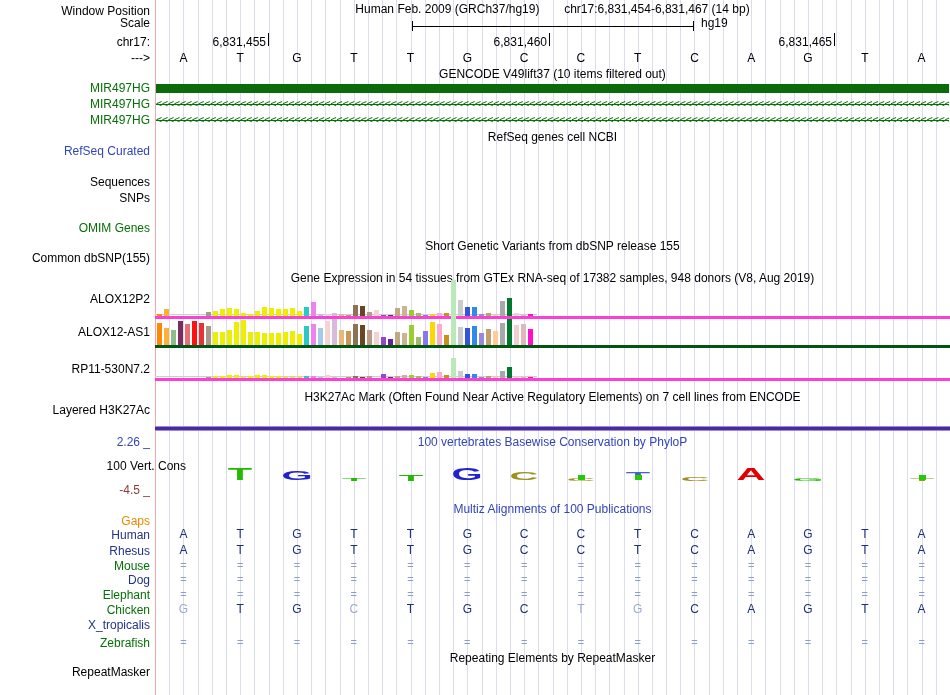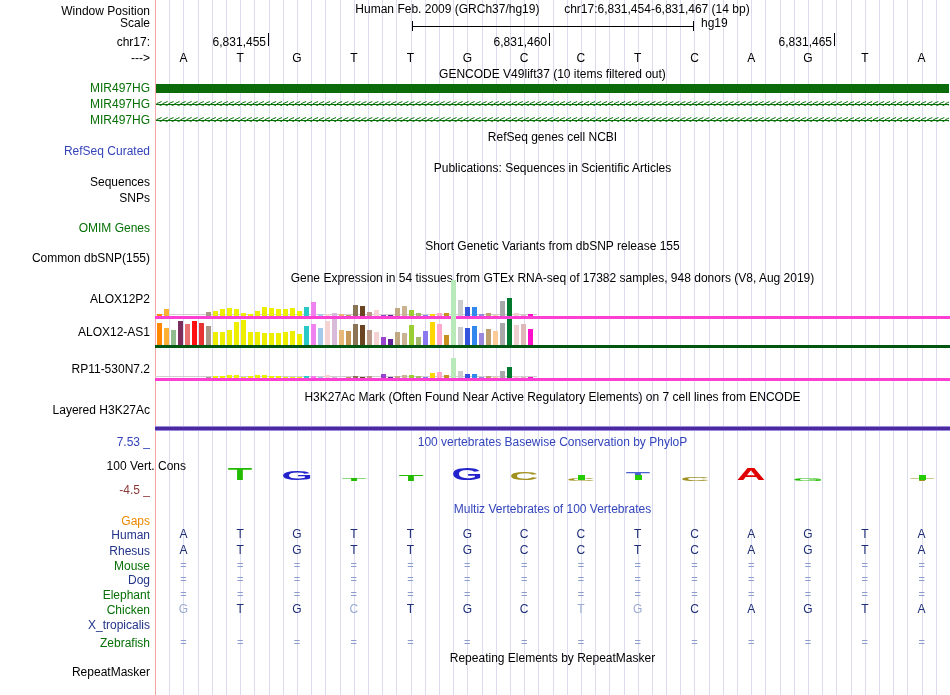--- a/index.html
+++ b/index.html
@@ -134,21 +134,20 @@
   <div class="rlabel green" style="top:81px;">MIR497HG</div>
   <div class="rlabel green" style="top:97px;">MIR497HG</div>
   <div class="rlabel green" style="top:113px;">MIR497HG</div>
   <div class="abs" style="left:156px;top:84px;width:793px;height:9px;background:#0B6B0B;"></div>
   <div class="chev" id="chev1" style="top:99px;">&lt;&lt;&lt;&lt;&lt;&lt;&lt;&lt;&lt;&lt;&lt;&lt;&lt;&lt;&lt;&lt;&lt;&lt;&lt;&lt;&lt;&lt;&lt;&lt;&lt;&lt;&lt;&lt;&lt;&lt;&lt;&lt;&lt;&lt;&lt;&lt;&lt;&lt;&lt;&lt;&lt;&lt;&lt;&lt;&lt;&lt;&lt;&lt;&lt;&lt;&lt;&lt;&lt;&lt;&lt;&lt;&lt;&lt;&lt;&lt;&lt;&lt;&lt;&lt;&lt;&lt;&lt;&lt;&lt;&lt;&lt;&lt;&lt;&lt;&lt;&lt;&lt;&lt;&lt;&lt;&lt;&lt;&lt;&lt;&lt;&lt;&lt;&lt;&lt;&lt;&lt;&lt;&lt;&lt;&lt;&lt;&lt;&lt;&lt;&lt;&lt;&lt;&lt;&lt;&lt;&lt;&lt;&lt;&lt;&lt;&lt;&lt;&lt;&lt;&lt;&lt;&lt;&lt;&lt;&lt;&lt;&lt;&lt;&lt;&lt;&lt;&lt;&lt;&lt;&lt;&lt;&lt;&lt;&lt;&lt;&lt;&lt;&lt;&lt;&lt;&lt;&lt;&lt;&lt;&lt;&lt;&lt;&lt;&lt;&lt;&lt;&lt;&lt;&lt;&lt;&lt;&lt;&lt;&lt;&lt;</div>
   <div class="chev" id="chev2" style="top:115px;">&lt;&lt;&lt;&lt;&lt;&lt;&lt;&lt;&lt;&lt;&lt;&lt;&lt;&lt;&lt;&lt;&lt;&lt;&lt;&lt;&lt;&lt;&lt;&lt;&lt;&lt;&lt;&lt;&lt;&lt;&lt;&lt;&lt;&lt;&lt;&lt;&lt;&lt;&lt;&lt;&lt;&lt;&lt;&lt;&lt;&lt;&lt;&lt;&lt;&lt;&lt;&lt;&lt;&lt;&lt;&lt;&lt;&lt;&lt;&lt;&lt;&lt;&lt;&lt;&lt;&lt;&lt;&lt;&lt;&lt;&lt;&lt;&lt;&lt;&lt;&lt;&lt;&lt;&lt;&lt;&lt;&lt;&lt;&lt;&lt;&lt;&lt;&lt;&lt;&lt;&lt;&lt;&lt;&lt;&lt;&lt;&lt;&lt;&lt;&lt;&lt;&lt;&lt;&lt;&lt;&lt;&lt;&lt;&lt;&lt;&lt;&lt;&lt;&lt;&lt;&lt;&lt;&lt;&lt;&lt;&lt;&lt;&lt;&lt;&lt;&lt;&lt;&lt;&lt;&lt;&lt;&lt;&lt;&lt;&lt;&lt;&lt;&lt;&lt;&lt;&lt;&lt;&lt;&lt;&lt;&lt;&lt;&lt;&lt;&lt;&lt;&lt;&lt;&lt;&lt;&lt;&lt;&lt;&lt;&lt;</div>
 
   <div class="title" style="top:130px;">RefSeq genes cell NCBI</div>
   <div class="rlabel blue" style="top:144px;">RefSeq Curated</div>
 
-  <div class="title" style="top:161px;">Publications: Sequences in Scientific Articles</div>
   <div class="rlabel" style="top:175px;">Sequences</div>
   <div class="rlabel" style="top:191px;">SNPs</div>
 
   <div class="rlabel green" style="top:221px;">OMIM Genes</div>
 
   <div class="title" style="top:239px;">Short Genetic Variants from dbSNP release 155</div>
   <div class="rlabel" style="top:251px;">Common dbSNP(155)</div>
 
   <div class="title" style="top:271px;">Gene Expression in 54 tissues from GTEx RNA-seq of 17382 samples, 948 donors (V8, Aug 2019)</div>
   <div class="rlabel" style="top:292px;">ALOX12P2</div>
@@ -307,21 +306,21 @@
       <div class="bar" style="left: 507px; top: 367px; height: 11px; background: rgb(0, 120, 45);"></div>
       <div class="bar" style="left: 514px; top: 376px; height: 2px; background: rgb(239, 208, 208);"></div>
       <div class="bar" style="left: 521px; top: 377px; height: 1px; background: rgb(223, 184, 184);"></div>
       <div class="bar" style="left: 528px; top: 377px; height: 1px; background: rgb(255, 17, 204);"></div>
     </div>
 
   <div class="title" style="top:390px;">H3K27Ac Mark (Often Found Near Active Regulatory Elements) on 7 cell lines from ENCODE</div>
   <div class="rlabel" style="top:403px;">Layered H3K27Ac</div>
   <div class="baseline" style="top:426px;height:5px;background:linear-gradient(#9A8AE0 0 1px,#4B2AA0 1px 4px,#9A8AE0 4px 5px);"></div>
 
-  <div class="rlabel blue" style="top:435px;">7.53 _</div>
+  <div class="rlabel blue" style="top:435px;">2.26 _</div>
   <div class="title blue" style="top:435px;">100 vertebrates Basewise Conservation by PhyloP</div>
   <div class="rlabel" style="top:459px;margin-left:36px;">100 Vert. Cons</div>
   <div class="rlabel darkred" style="top:483px;">-4.5 _</div>
   <div id="cons-letters">
       <div class="consL" style="left: 218.2px; top: 466px;">
         <span style="color: rgb(34, 187, 0); transform: scale(2, 0.87);">T</span>
       </div>
       <div class="consL" style="left: 275px; top: 466px;">
         <span style="color: rgb(34, 34, 204); transform: scale(2, 0.6);">G</span>
       </div>
@@ -353,21 +352,21 @@
       </div>
       <div class="consL" style="left: 786px; top: 466px;">
         <span style="color: rgb(34, 187, 0); transform: scale(2, 0.2);">G</span>
       </div>
       <div class="consL" style="left: 899.6px; top: 466px;">
         <span style="color: rgb(160, 144, 32); transform: scale(2, 0.13);">T</span>
       </div>
       <div class="abs" style="left: 918.6px; top: 475px; width: 7px; height: 5px; background: rgb(34, 204, 0);"></div>
     </div>
 
-  <div class="title navy" style="top:502px;color:#3344BB;">Multiz Vertebrates of 100 Vertebrates</div>
+  <div class="title navy" style="top:502px;color:#3344BB;">Multiz Alignments of 100 Publications</div>
   <div id="multiz">
       <div class="rlabel" style="top: 514px; color: rgb(238, 136, 0);">Gaps</div>
       <div class="rlabel" style="top: 528px; color: rgb(34, 51, 136);">Human</div>
       <div class="mcell" style="left: 155.4px; top: 528px; color: rgb(31, 47, 119);">A</div>
       <div class="mcell" style="left: 212.2px; top: 528px; color: rgb(31, 47, 119);">T</div>
       <div class="mcell" style="left: 269px; top: 528px; color: rgb(31, 47, 119);">G</div>
       <div class="mcell" style="left: 325.8px; top: 528px; color: rgb(31, 47, 119);">T</div>
       <div class="mcell" style="left: 382.5px; top: 528px; color: rgb(31, 47, 119);">T</div>
       <div class="mcell" style="left: 439.3px; top: 528px; color: rgb(31, 47, 119);">G</div>
       <div class="mcell" style="left: 496.1px; top: 528px; color: rgb(31, 47, 119);">C</div>

